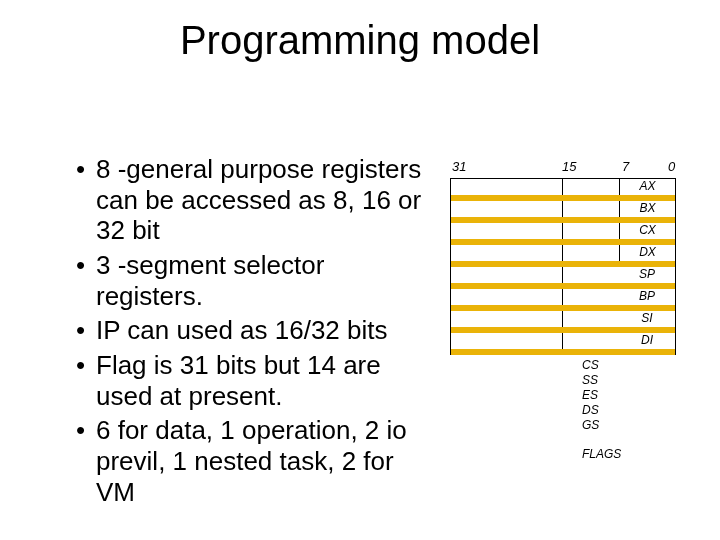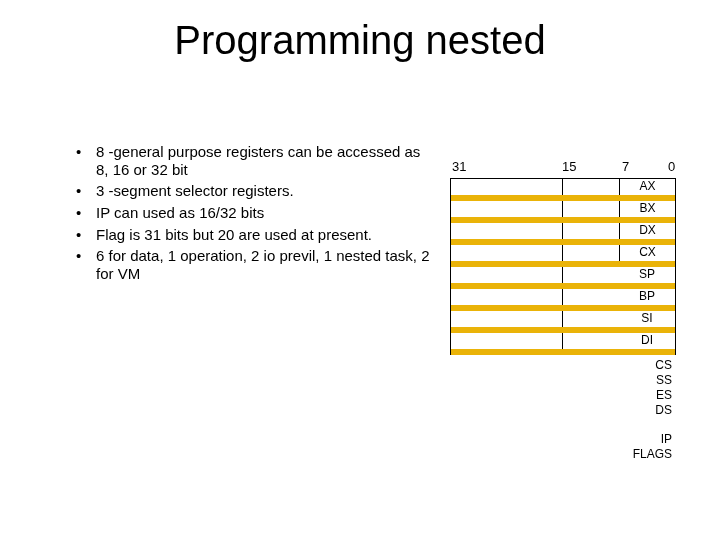--- a/index.html
+++ b/index.html
@@ -23,21 +23,21 @@
     width: 720px;
     text-align: center;
     font-size: 40px;
     font-weight: 400;
   }
   .bullets {
     position: absolute;
     top: 128px;
     left: 34px;
     width: 360px;
-    font-size: 15px;
+    font-size: 26px;
     line-height: 1.18;
   }
   .bullets li {
     list-style: none;
     position: relative;
     padding-left: 22px;
     margin-bottom: 4px;
   }
   .bullets li::before {
     content: "•";
@@ -47,20 +47,21 @@
   }
 
   
   .diag {
     position: absolute;
     top: 160px;
     left: 450px;
     width: 236px;
     font-size: 13px;
     line-height: 1;
+    font-style: italic;
   }
   .bits {
     position: relative;
     height: 14px;
     margin-bottom: 4px;
   }
   .bit31 { position: absolute; left: 2px; }
   .bit15 { position: absolute; left: 112px; }
   .bit7  { position: absolute; left: 172px; }
   .bit0  { position: absolute; left: 218px; }
@@ -98,37 +99,37 @@
   }
   
   .free-row {
     width: 224px;
     height: 15px;
     display: flex;
   }
   .free-pad { width: 132px; }
   .free-label {
     width: 90px;
-    text-align: right;
+    text-align: left;
     font-size: 12px;
   }
   .free-group { margin-top: 4px; }
 </style>
 </head>
 <body>
 
 <div class="slide">
 
-  <div class="title">Programming nested</div>
+  <div class="title">Programming model</div>
 
   <ul class="bullets">
     <li>8 -general purpose registers can be accessed as 8, 16 or 32 bit</li>
     <li>3 -segment selector registers.</li>
     <li>IP can used as 16/32 bits</li>
-    <li>Flag is 31 bits but 20 are used at present.</li>
+    <li>Flag is 31 bits but 14 are used at present.</li>
     <li>6 for data, 1 operation, 2 io previl, 1 nested task, 2 for VM</li>
   </ul>
 
   <div class="diag">
 
     <div class="bits">
       <span class="bit31">31</span>
       <span class="bit15">15</span>
       <span class="bit7">7</span>
       <span class="bit0">0</span>
@@ -147,30 +148,30 @@
         <div class="lo"></div>
         <div class="hi">
             <div class="q"></div>
             <div class="q gp-label">BX</div>
           </div>
       </div>
       <div class="gp-row">
         <div class="lo"></div>
         <div class="hi">
             <div class="q"></div>
+            <div class="q gp-label">CX</div>
+          </div>
+      </div>
+      <div class="gp-row">
+        <div class="lo"></div>
+        <div class="hi">
+            <div class="q"></div>
             <div class="q gp-label">DX</div>
           </div>
       </div>
-      <div class="gp-row">
-        <div class="lo"></div>
-        <div class="hi">
-            <div class="q"></div>
-            <div class="q gp-label">CX</div>
-          </div>
-      </div>
 
       <div class="gp-row">
         <div class="lo"></div>
         <div class="hi nosub">
             <div class="q"></div>
             <div class="q gp-label">SP</div>
           </div>
       </div>
       <div class="gp-row">
         <div class="lo"></div>
@@ -205,28 +206,28 @@
           <div class="free-label">SS</div>
         </div>
       <div class="free-row">
           <div class="free-pad"></div>
           <div class="free-label">ES</div>
         </div>
       <div class="free-row">
           <div class="free-pad"></div>
           <div class="free-label">DS</div>
         </div>
+      <div class="free-row">
+          <div class="free-pad"></div>
+          <div class="free-label">GS</div>
+        </div>
     </div>
 
     <div class="free-group" style="margin-top:14px;">
       <div class="free-row">
           <div class="free-pad"></div>
-          <div class="free-label">IP</div>
-        </div>
-      <div class="free-row">
-          <div class="free-pad"></div>
           <div class="free-label">FLAGS</div>
         </div>
     </div>
 
   </div>
 
 </div>
 
 </body></html>

